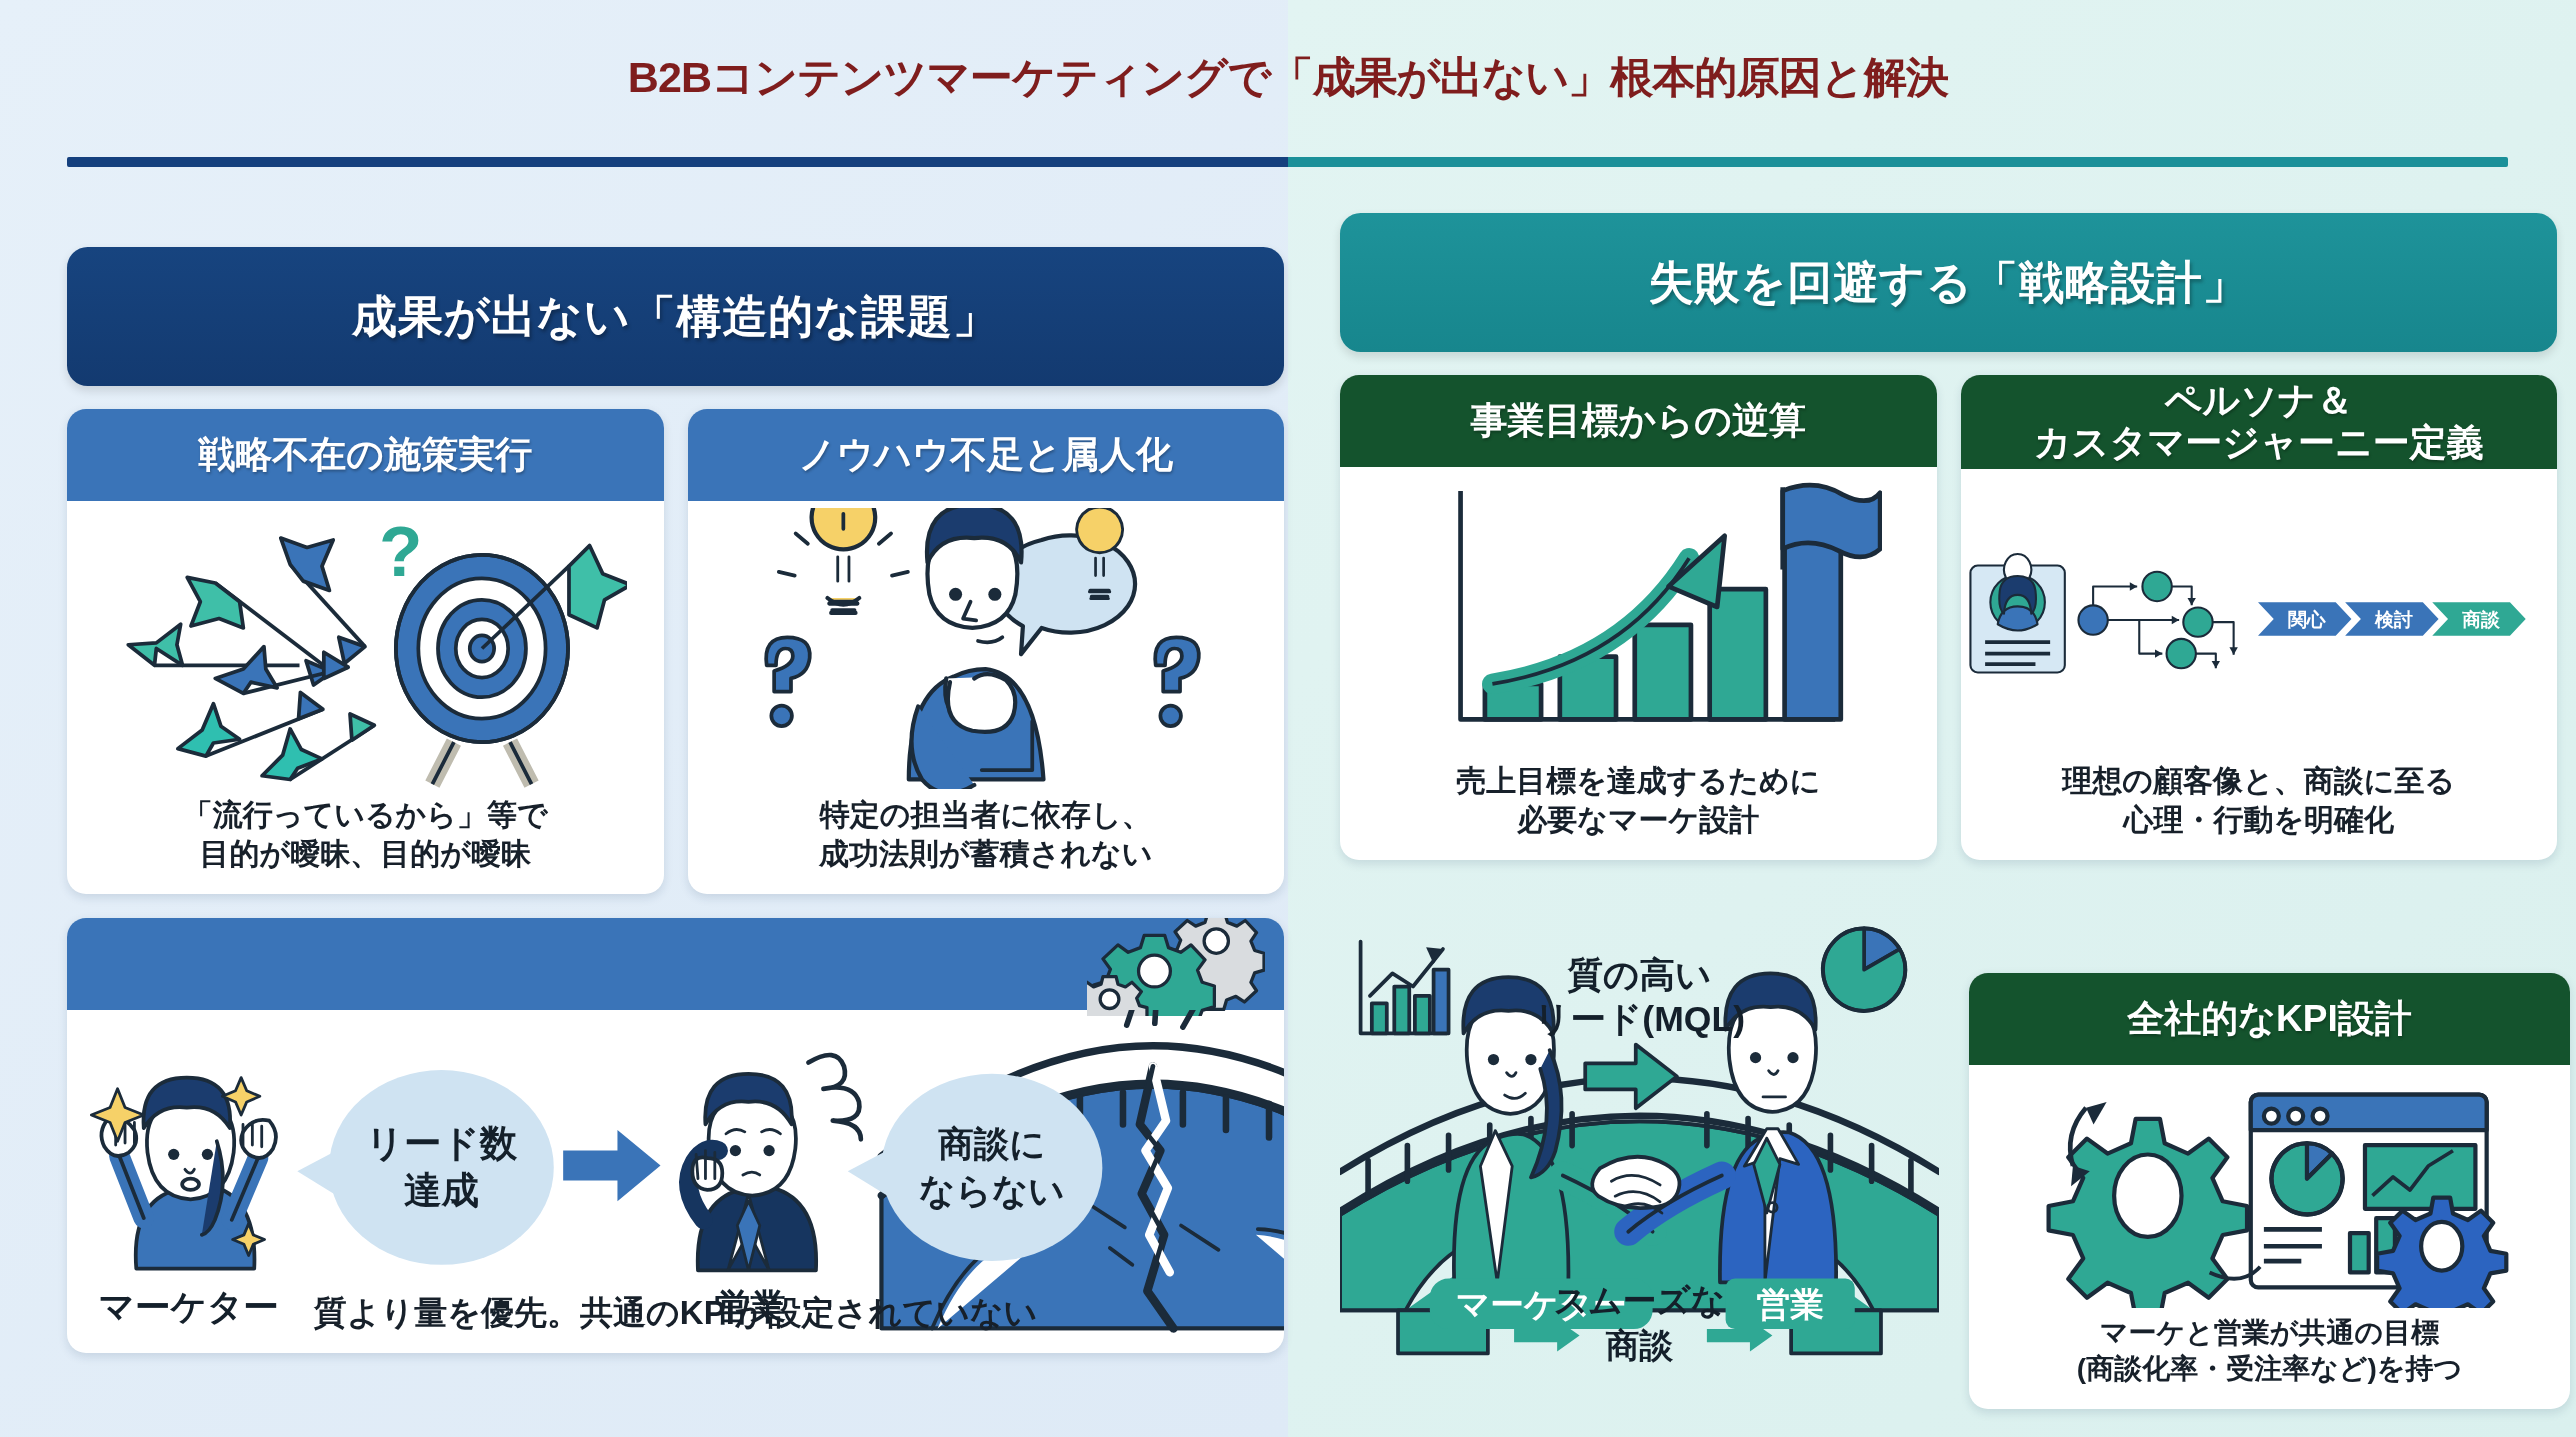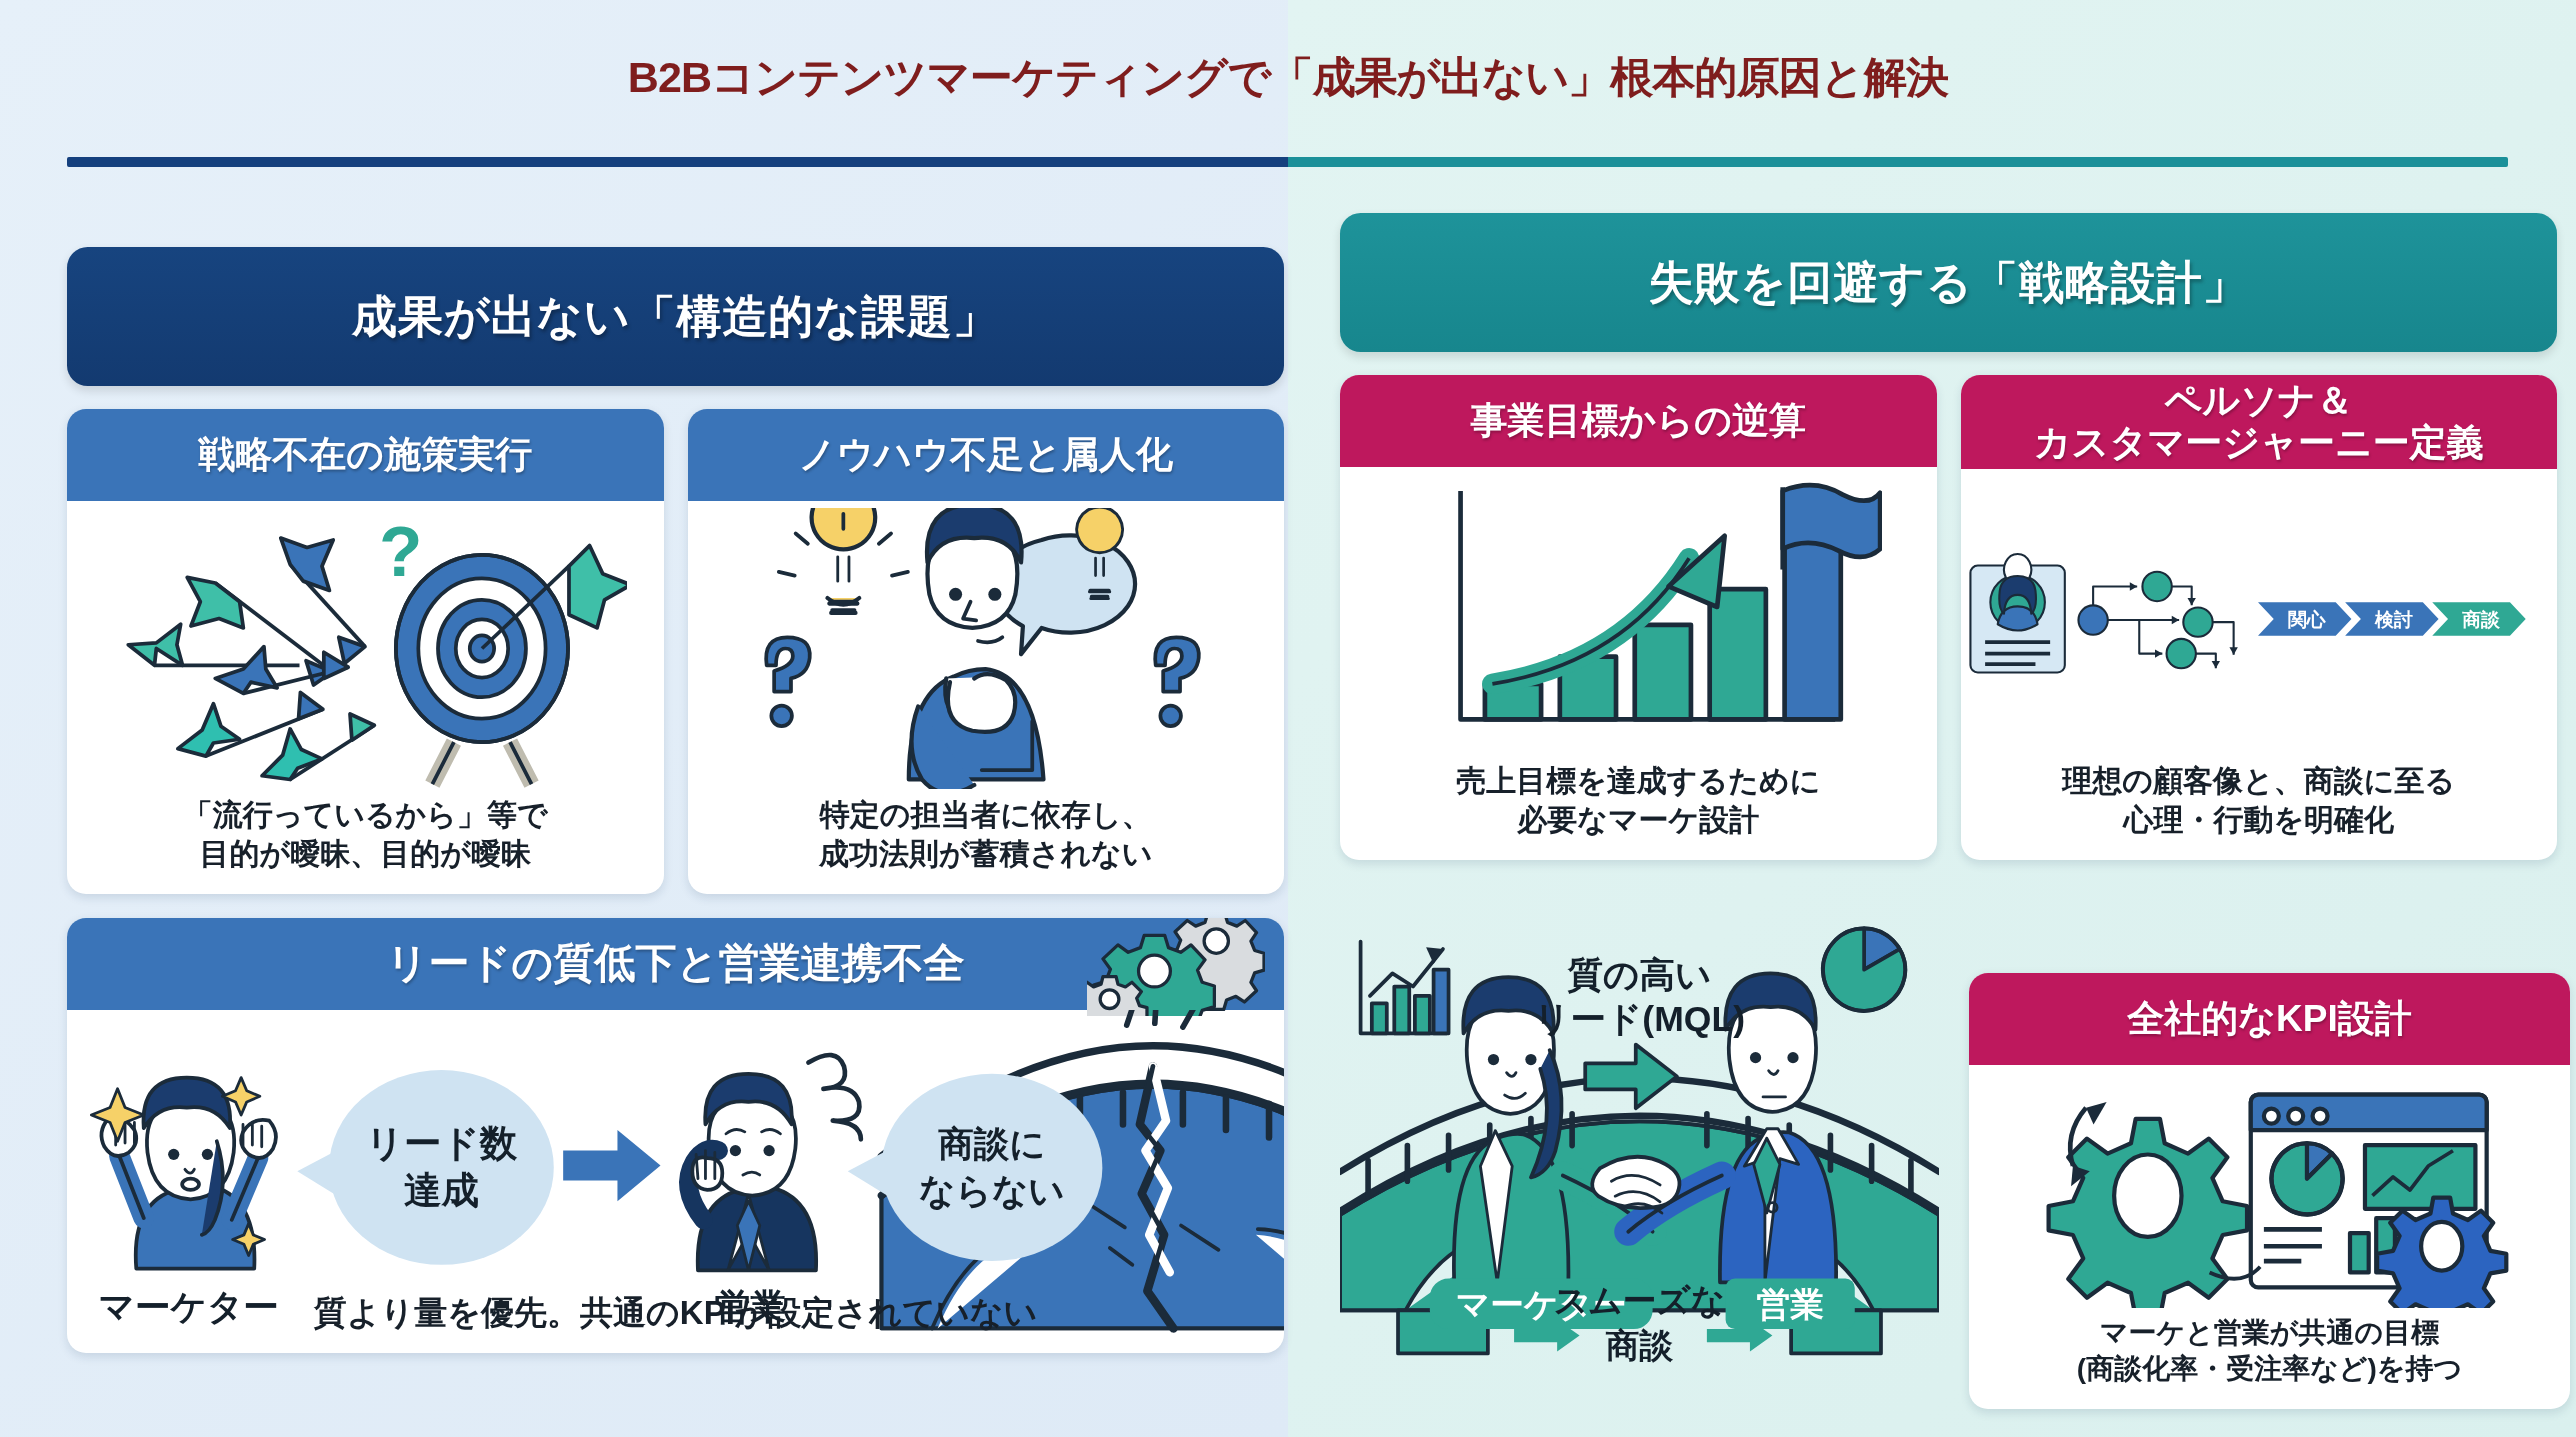--- a/index.html
+++ b/index.html
@@ -46,21 +46,21 @@
     flex:1 1 0; background:#fff; border-radius:19px; overflow:hidden;
     box-shadow:0 3.7px 9.4px rgba(25,55,95,.13);
     display:flex; flex-direction:column;
   }
   .card-head {
     min-height:92px; display:flex; align-items:center; justify-content:center;
     color:#fff; font-weight:bold; font-size:37px; line-height:1.12; text-align:center;
     text-shadow:0.9px 1.9px 2.8px rgba(0,0,0,.28); padding:5.6px 9.4px;
   }
   .head-blue { background:#3A74B8; }
-  .head-teal { background:#be185d; }
+  .head-teal { background:#14532d; }
   .card-art { flex:1 1 auto; display:flex; align-items:center; justify-content:center; padding:7.5px 0 0; }
   .card-cap {
     text-align:center; font-size:30px; font-weight:bold; color:#17202A;
     line-height:1.32; padding:5.6px 9.4px 20.6px; white-space:pre-line;
   }
 
   
   #card-leadquality { margin-top:24px; position:relative; }
   #card-leadquality .card-head { font-size:41px; justify-content:center; position:relative; }
   #card-leadquality .wide-body { position:relative; height:343px; }
@@ -200,21 +200,20 @@
           </g>
         </svg>
       </div>
       <div class="card-cap">特定の担当者に依存し、
 成功法則が蓄積されない</div>
     </div>
   </div>
 
   <div class="card" id="card-leadquality">
     <div class="card-head head-blue">
-      <span>リードの質低下と営業連携不全</span>
       <span class="head-gears">
         <svg width="178" height="103" viewBox="0 0 190 110">
           <g stroke="#1B2B3A" stroke-width="3.5" stroke-linejoin="round">
             <g transform="translate(138,30)" fill="#D9DCDF">
               <path d="M-9,-30 l18,0 l3,10 l10,4 l9,-6 l12,13 l-6,9 l4,10 l10,3 l0,18 l-10,3 l-4,10 l6,9 l-13,12 l-9,-6 l-10,4 l-3,10 l-18,0 l-3,-10 l-10,-4 l-9,6 l-12,-13 l6,-9 l-4,-10 l-10,-3 l0,-18 l10,-3 l4,-10 l-6,-9 l13,-12 l9,6 l10,-4 z"></path>
               <circle r="13" fill="#ffffff"></circle>
             </g>
             <g transform="translate(72,62)" fill="#2FA894">
               <path d="M-11,-38 l22,0 l4,13 l13,5 l11,-8 l15,16 l-8,11 l5,13 l13,4 l0,22 l-13,4 l-5,13 l8,11 l-16,15 l-11,-8 l-13,5 l-4,13 l-22,0 l-4,-13 l-13,-5 l-11,8 l-15,-16 l8,-11 l-5,-13 l-13,-4 l0,-22 l13,-4 l5,-13 l-8,-11 l16,-15 l11,8 l13,-5 z"></path>
               <circle r="17" fill="#ffffff"></circle>

